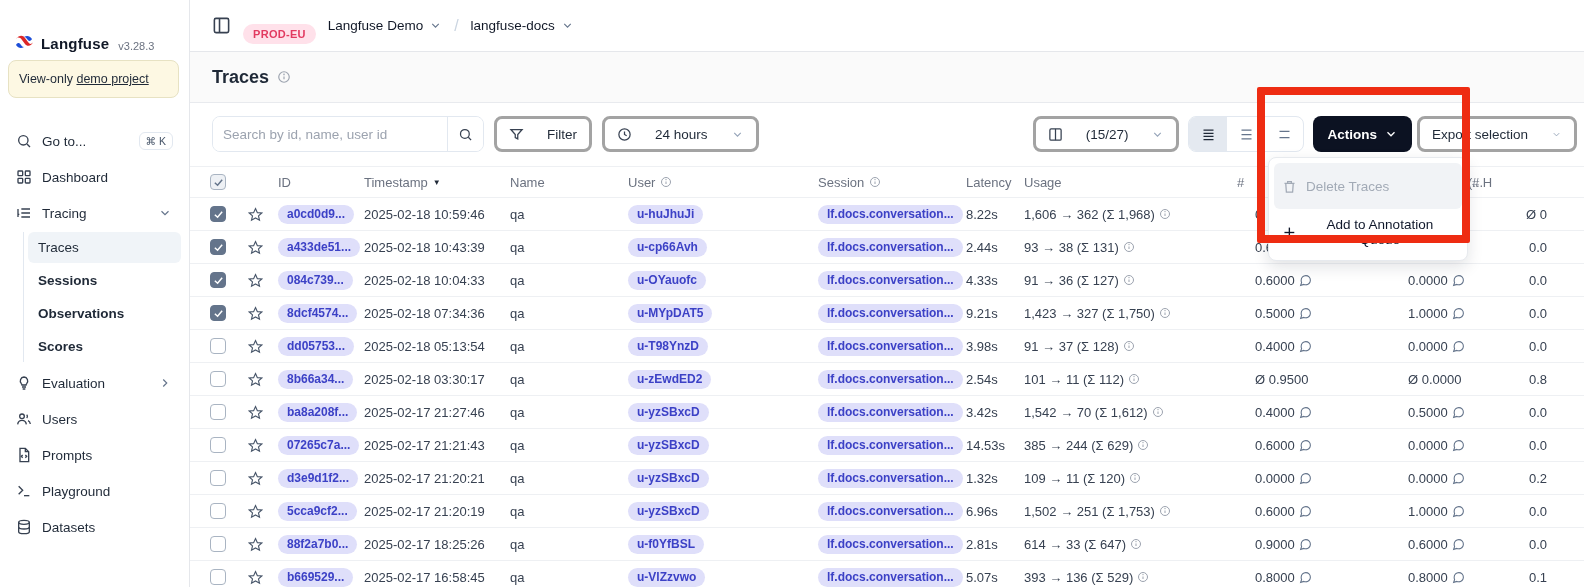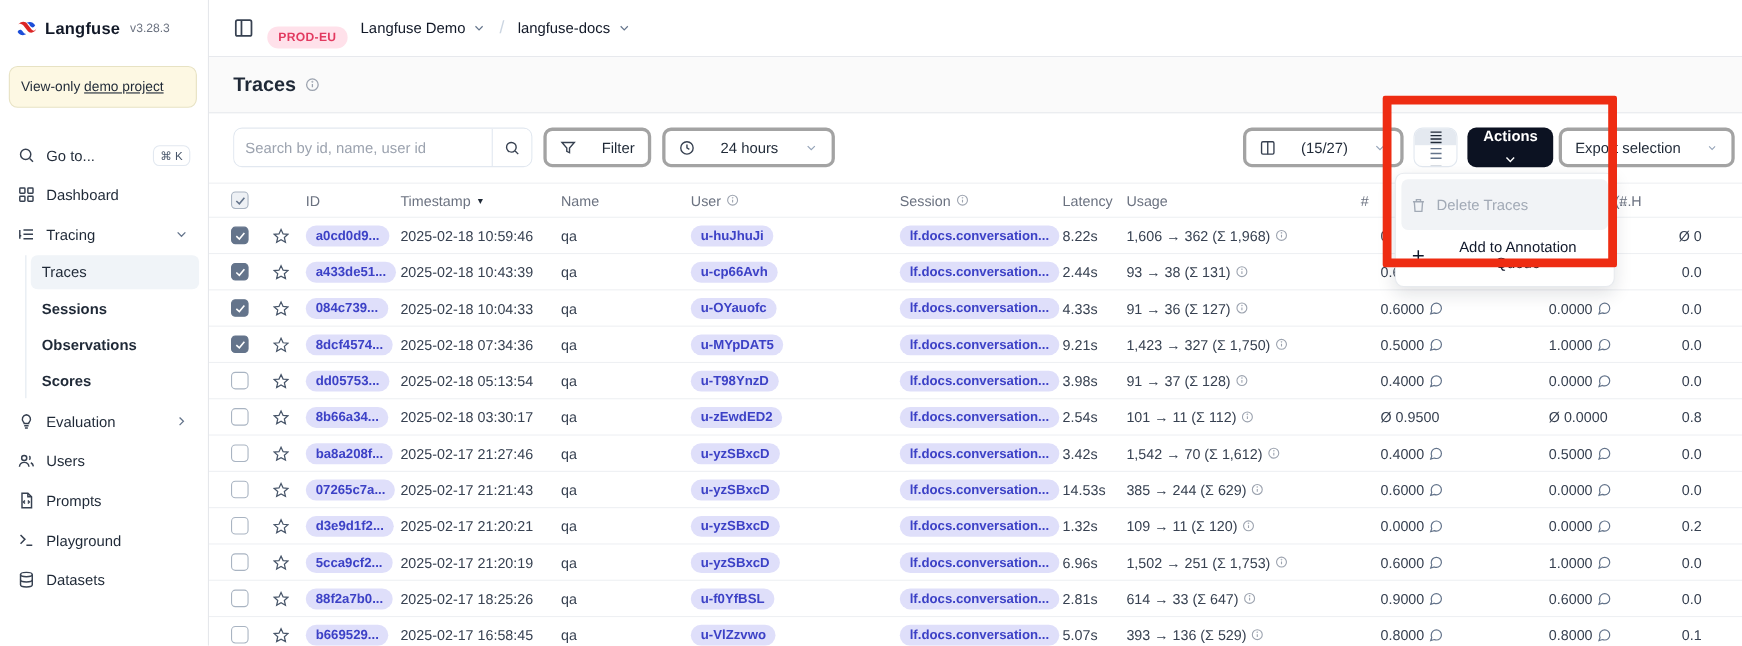--- a/index.html
+++ b/index.html
@@ -2,21 +2,21 @@
 <html><head>
 <meta charset="utf-8">
 <style>
   * { margin:0; padding:0; box-sizing:border-box; }
   html,body { width:1584px; height:587px; overflow:hidden; background:#fff;
     font-family:"Liberation Sans", sans-serif; color:#111827; }
   .app { display:flex; width:1584px; height:587px; }
 
   
   .sidebar { width:190px; flex:0 0 190px; border-right:1px solid #e5e7eb; background:#fff; }
-  .logo-row { height:52px; display:flex; align-items:center; padding:0 14px; gap:7px; }
+  .logo-row { height:52px; display:flex; align-items:flex-end; padding:0 14px; gap:7px; }
   .logo-mark { width:20px; height:20px; flex:0 0 20px; }
   .logo-name { font-size:15px; font-weight:700; letter-spacing:.2px; }
   .logo-ver { font-size:11px; color:#6b7280; margin-left:2px; }
   .viewonly { margin:8px 10px 0 8px; background:#fdf8e3; border:1px solid #e7e2c3; border-radius:8px;
     padding:11px 10px; font-size:12.5px; color:#1f2937; }
   .viewonly a { color:#1f2937; text-decoration:underline; cursor:pointer; }
   .nav { padding:26px 8px 0 8px; }
   .nav-item { display:flex; align-items:center; gap:10px; height:34px; margin-bottom:2px;
     padding:0 8px; border-radius:6px; font-size:13.5px; color:#1f2937; cursor:pointer; }
   .nav-item svg { flex:0 0 16px; }
@@ -46,21 +46,21 @@
   .search-wrap { display:flex; width:272px; height:36px; border:1px solid #e2e8f0;
     border-radius:8px; overflow:hidden; background:#fff; }
   .search-wrap input { flex:1; border:0; outline:none; padding:0 10px; font-size:13.5px;
     font-family:"Liberation Sans", sans-serif; color:#111827; }
   .search-wrap input::placeholder { color:#9ca3af; }
   .search-btn { width:36px; display:flex; align-items:center; justify-content:center;
     border-left:1px solid #e2e8f0; cursor:pointer; background:#fff; }
   .tbtn { display:flex; align-items:center; gap:23px; height:36px; padding:0 12px;
     border:3px solid #a3a3a3; border-radius:8px; background:#fff; font-size:13.5px;
     font-weight:500; color:#1f2937; cursor:pointer; white-space:nowrap; }
-  .ml10 { margin-left:10px; } .ml9 { margin-left:9px;flex-direction:column; } .ml5 { margin-left:5px; }
+  .ml10 { margin-left:10px; } .ml9 { margin-left:9px; } .ml5 { margin-left:5px; }
   .tb-right { margin-left:auto; display:flex; align-items:center; }
   .seg { display:flex; height:36px; border:1px solid #e2e8f0; border-radius:8px; overflow:hidden; }
   .seg > div { width:38px; display:flex; align-items:center; justify-content:center; cursor:pointer; }
   .seg .sel { background:#e4e9f0; }
   .btn-dark { height:36px; padding:0 14px; background:#0c1222; color:#fff; border-radius:8px;
     display:flex; align-items:center; gap:7px; font-size:13.5px; font-weight:600; cursor:pointer; }
   .btn-export { width:160px; justify-content:flex-start; }
 
   
   .table { margin-top:14px; font-size:13px; color:#374151; }

